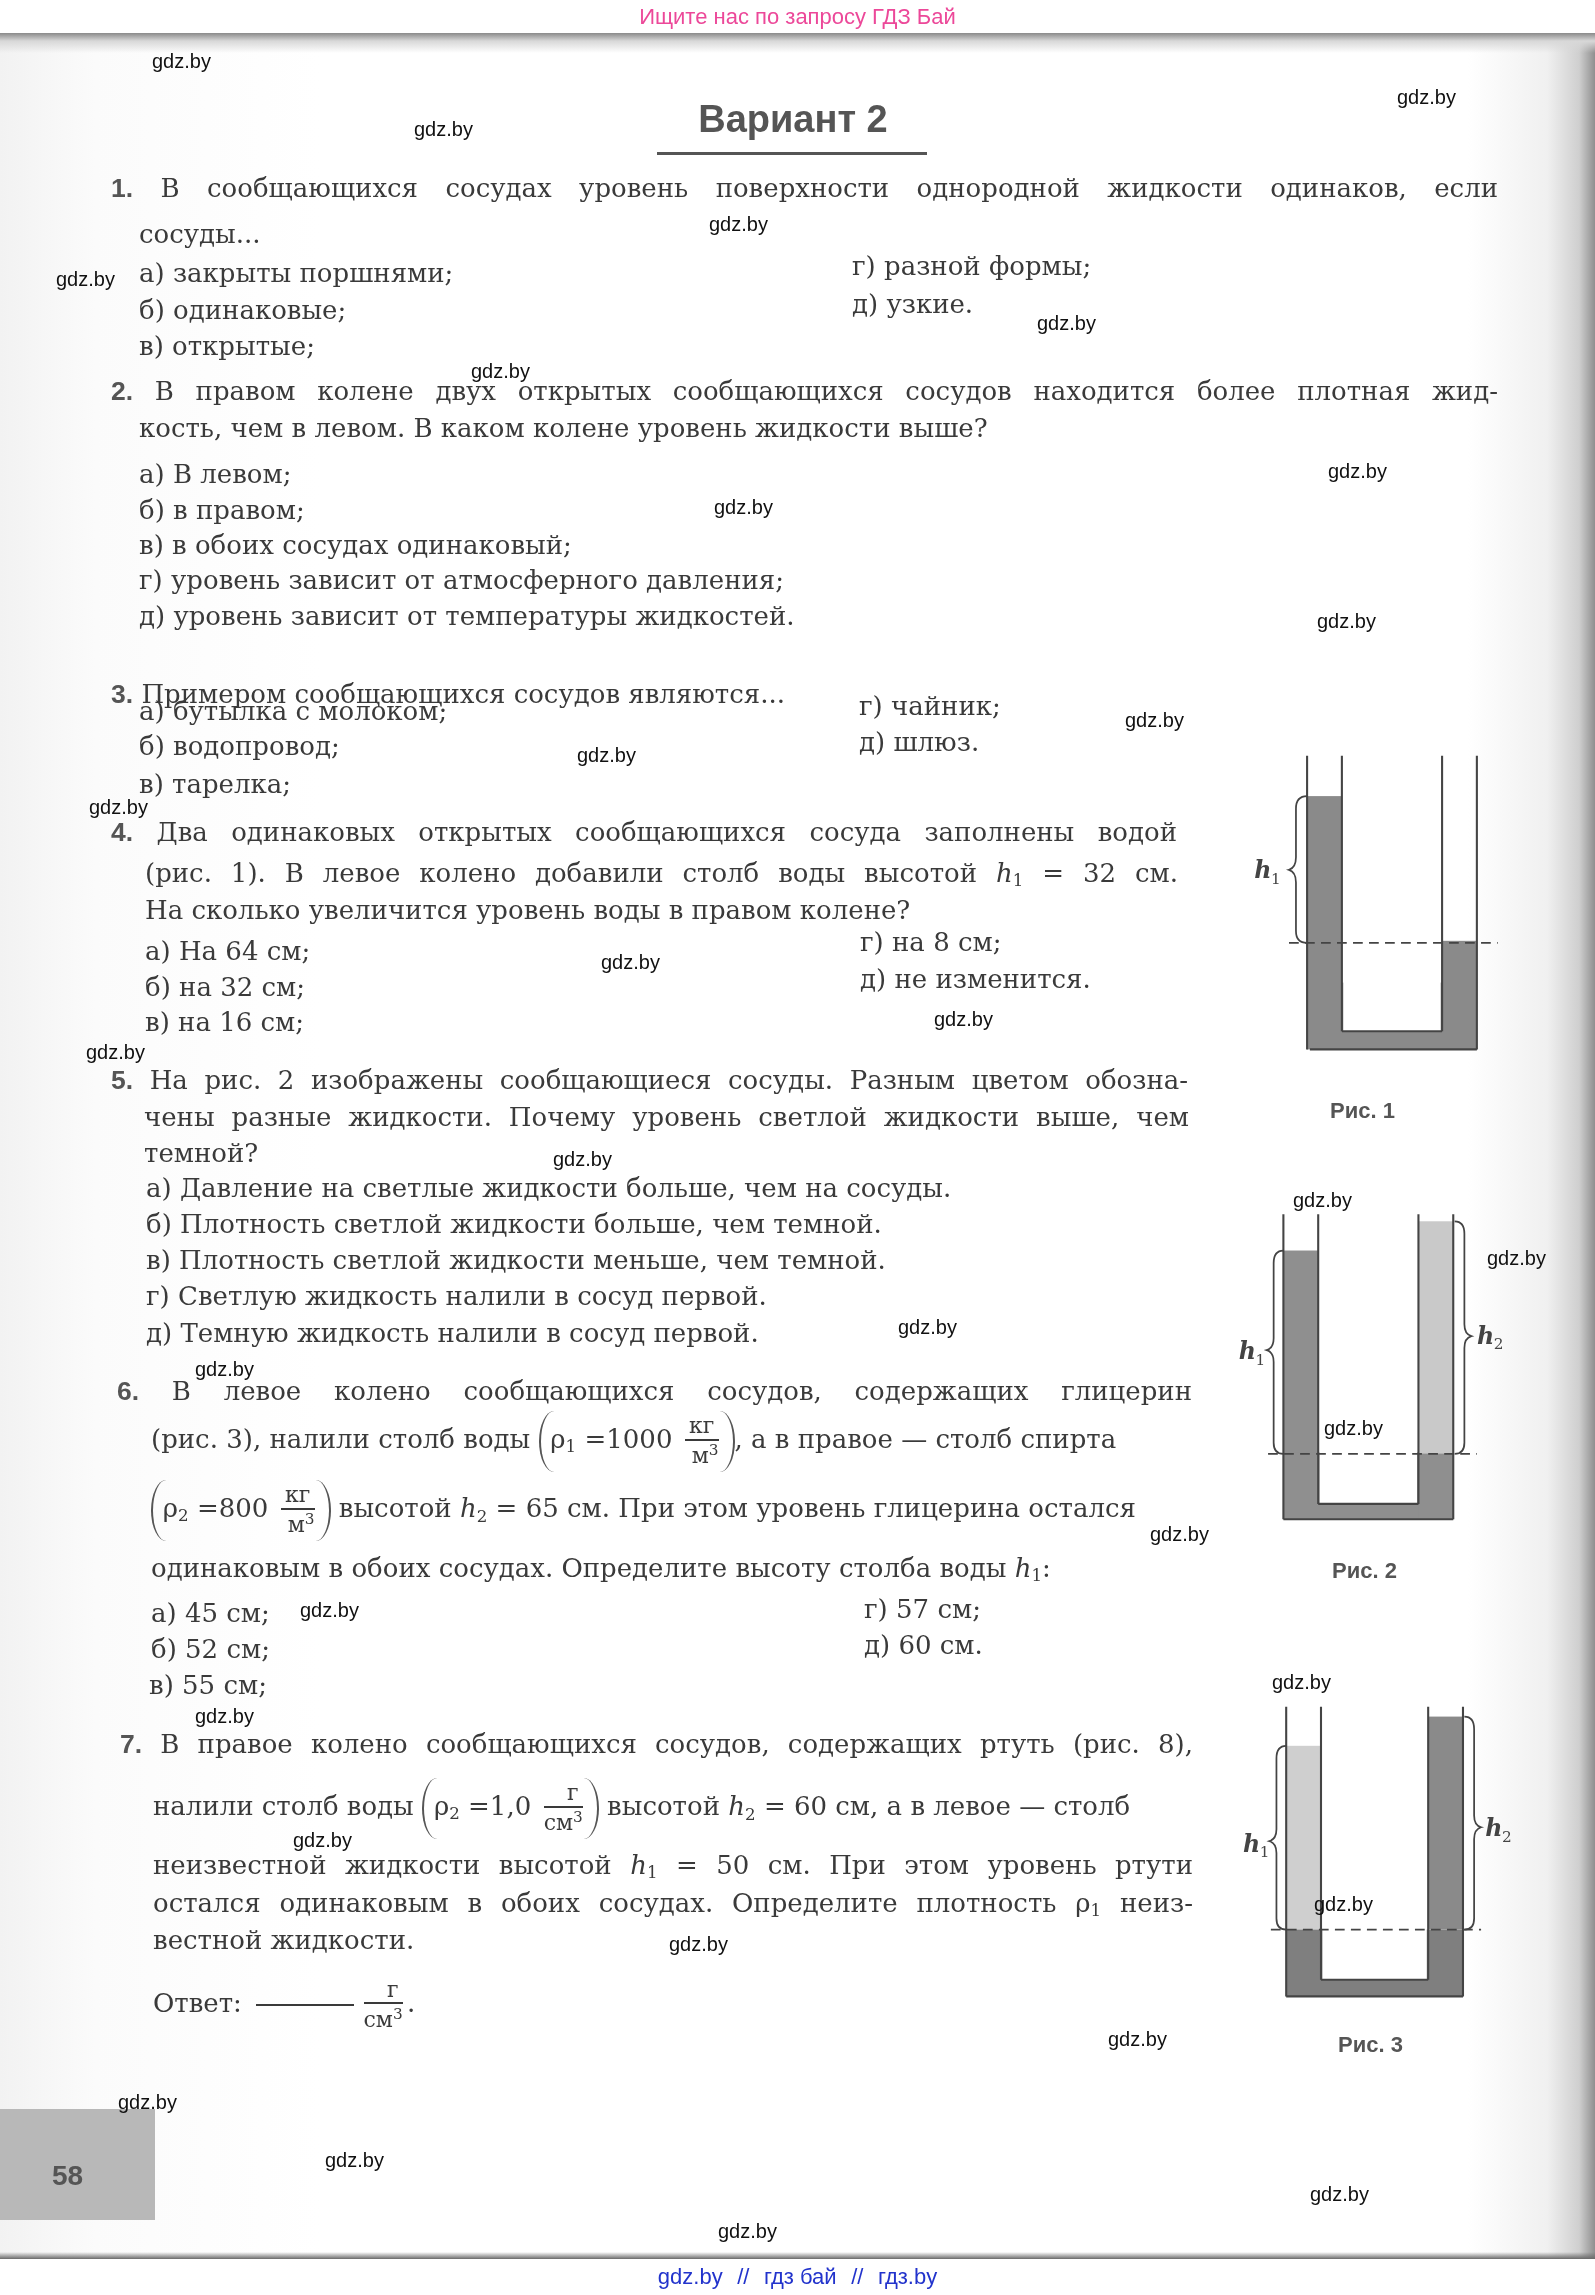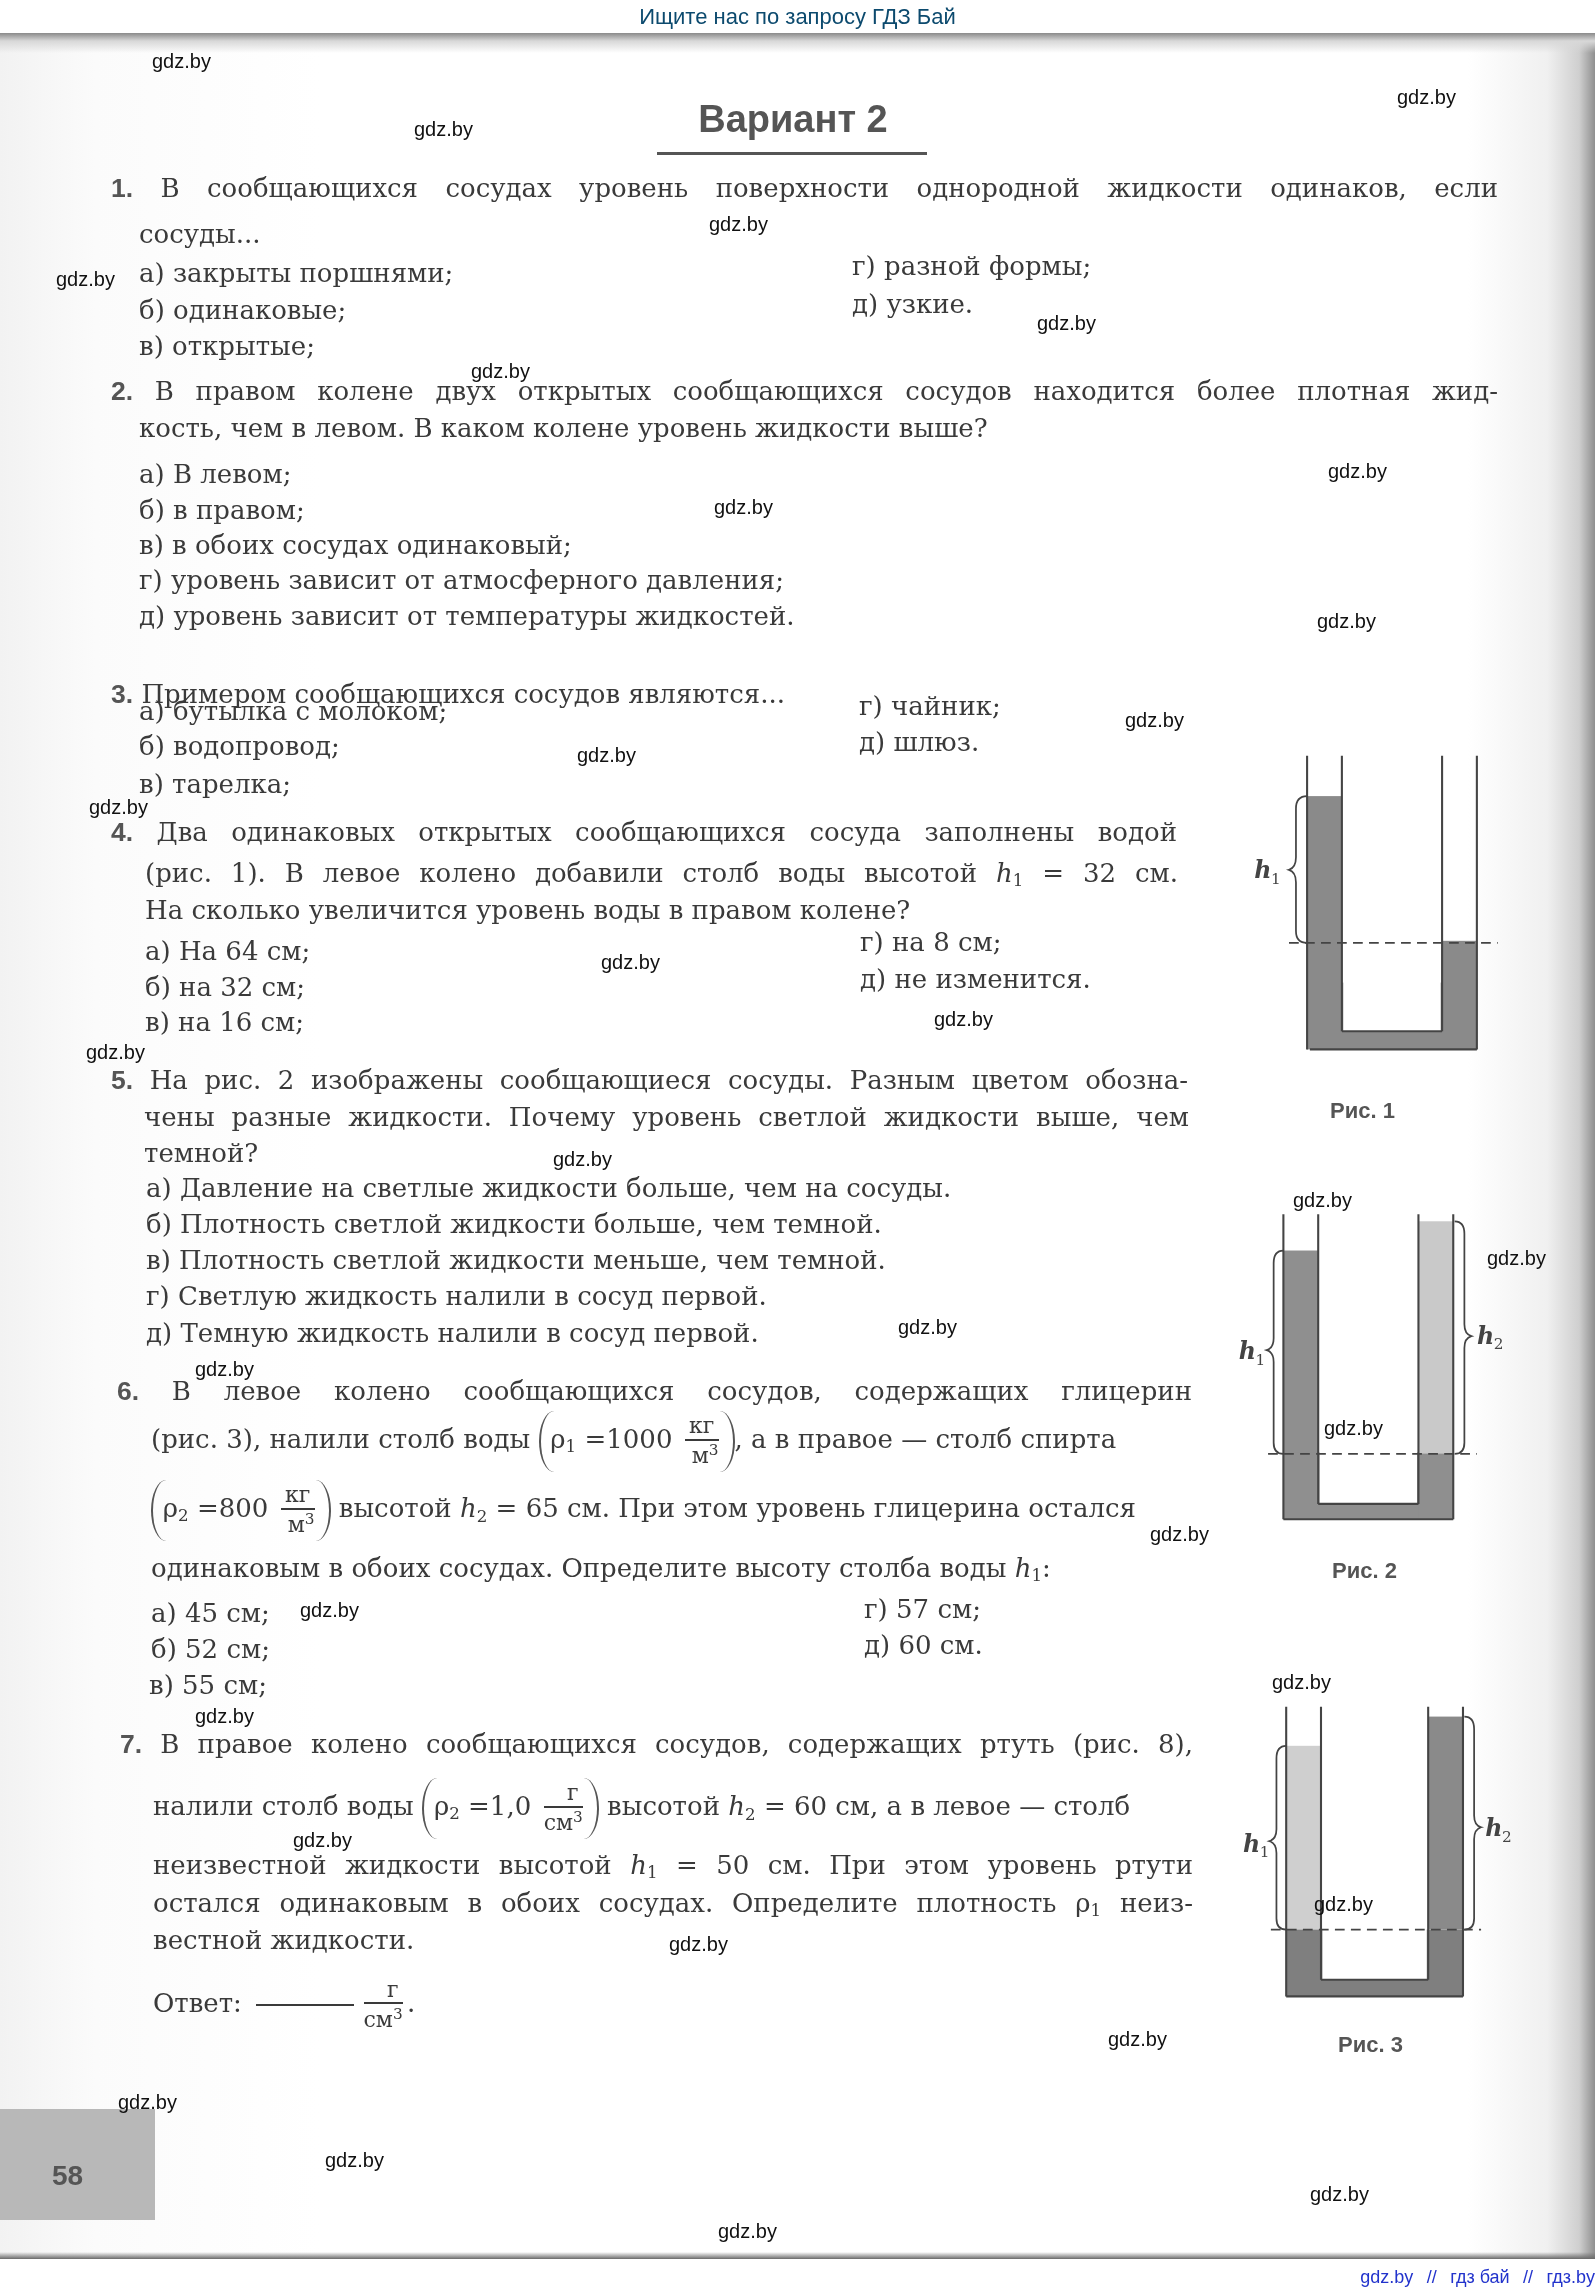--- a/index.html
+++ b/index.html
@@ -2,26 +2,26 @@
 <html style="font-size:11px"><head>
   <meta charset="utf-8">
   <style>
     * { box-sizing: border-box; margin: 0; padding: 0; }
     html, body { width: 1595px; height: 2295px; background: #ffffff; overflow: hidden; }
     body { position: relative; font-family: "DejaVu Serif", serif; color: #3d3d3d; }
 
     .top-banner {
       position: absolute; left: 0; top: 0; width: 1595px; height: 33px;
       text-align: center; font-family: "Liberation Sans", sans-serif;
-      font-size: 22px; line-height: 33px; color: #0c4a6e;
+      font-size: 22px; line-height: 33px; color: #ec4899;
     }
     .bottom-banner {
       position: absolute; left: 0; top: 2259px; width: 1595px; height: 36px;
-      text-align: right; font-family: "Liberation Sans", sans-serif;
-      font-size: 18px; line-height: 36px; color: #2233cc;
+      text-align: center; font-family: "Liberation Sans", sans-serif;
+      font-size: 22px; line-height: 36px; color: #2233cc;
     }
     .bottom-banner span.sep { margin: 0 8.4px; }
 
     .page {
       position: absolute; left: 0; top: 33px; width: 1595px; height: 2226px;
       background: linear-gradient(to right, #f2f2f2 0%, #fbfbfb 6%, #ffffff 20%, #ffffff 92%, #f0f0f0 97%, #cfcfcf 99%, #8f8f8f 100%);
       overflow: hidden;
     }
     .page-top-shadow {
       position: absolute; left: 0; top: 0; width: 100%; height: 19.5px;

